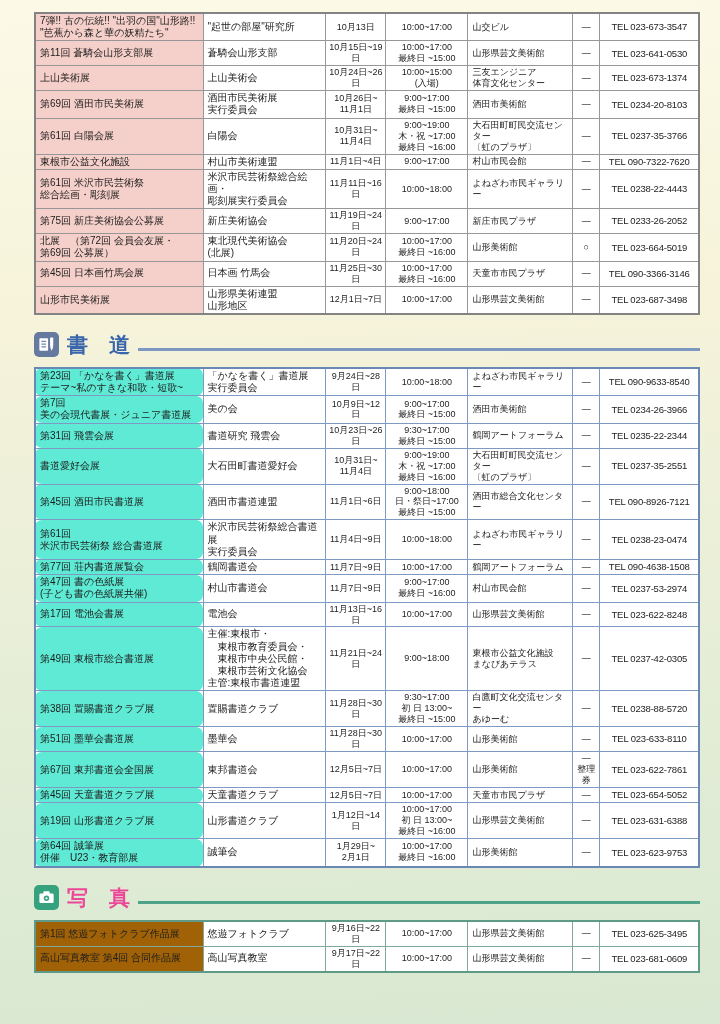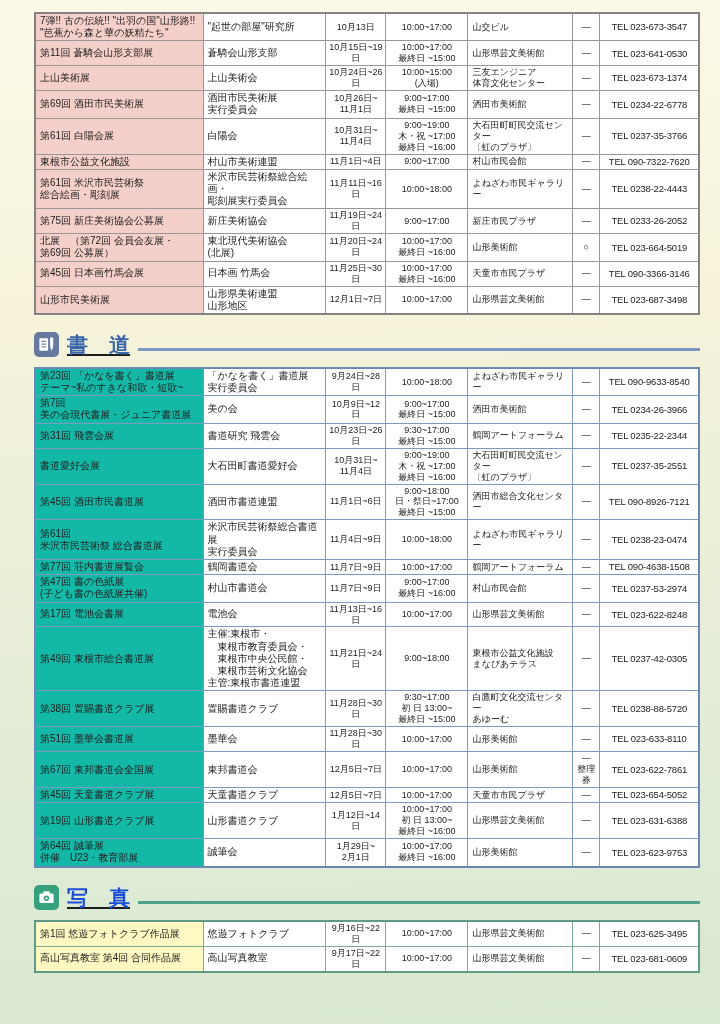--- a/index.html
+++ b/index.html
@@ -26,35 +26,35 @@
   .col-tel{width:96px;font-size:9.5px;text-align:center;padding:1px 0;letter-spacing:-0.2px;}
 
   
   .tbl-art{border:2px solid #838383;}
   .tbl-art td{border-color:#979797;}
   .tbl-art .col-name{background:#f5cfc9;}
 
   
   .tbl-shodo{border:2px solid #6a88b5;}
   .tbl-shodo td{border-color:#7e99c2;}
-  .tbl-shodo .col-name{background:#14b8a6;}
+  .tbl-shodo .col-name{background:#5eead4;border-radius:7px;}
 
   
   .tbl-photo{border:2px solid #5f9a88;}
   .tbl-photo td{border-color:#7fa99b;}
-  .tbl-photo .col-name{background:#fef9c3;margin-top:24px;}
-
-  .sec-header{display:flex;align-items:center;gap:8px;margin:16px 0 8px 0;width:666px;text-decoration:underline;}
+  .tbl-photo .col-name{background:#a16207;margin-top:24px;}
+
+  .sec-header{display:flex;align-items:center;gap:8px;margin:16px 0 8px 0;width:666px;}
   .sec-icon{width:25px;height:25px;border-radius:5px;flex:0 0 auto;display:flex;align-items:center;justify-content:center;}
   .sec-icon svg{width:19px;height:19px;display:block;}
   .icon-shodo{background:#66799f;}
   .icon-photo{background:#35a17d;}
   .sec-title{font-size:21px;font-weight:bold;white-space:pre;flex:0 0 auto;}
   .title-shodo{color:#3a67ab;}
-  .title-photo{color:#1d4ed8;}
+  .title-photo{color:#ec4899;}
   .sec-rule{flex:1 1 auto;height:3px;margin-top:10px;}
   .rule-shodo{background:#7d98c0;}
   .rule-photo{background:#4fa28a;}
 </style>
 </head>
 <body>
 
 <div class="doc">
 
   <table class="tbl-art">
@@ -93,21 +93,21 @@
         <tr>
           <td class="col-name">第69回 酒田市民美術展</td>
           <td class="col-organizer">酒田市民美術展
 実行委員会</td>
           <td class="col-dates">10月26日~
 11月1日</td>
           <td class="col-times">9:00~17:00
 最終日 ~15:00</td>
           <td class="col-venue">酒田市美術館</td>
           <td class="col-mark">—</td>
-          <td class="col-tel">TEL 0234-22-6778</td>
+          <td class="col-tel">TEL 0234-20-8103</td>
         </tr>
         <tr>
           <td class="col-name">第61回 白陽会展</td>
           <td class="col-organizer">白陽会</td>
           <td class="col-dates">10月31日~
 11月4日</td>
           <td class="col-times">9:00~19:00
 木・祝 ~17:00
 最終日 ~16:00</td>
           <td class="col-venue">大石田町町民交流センター

